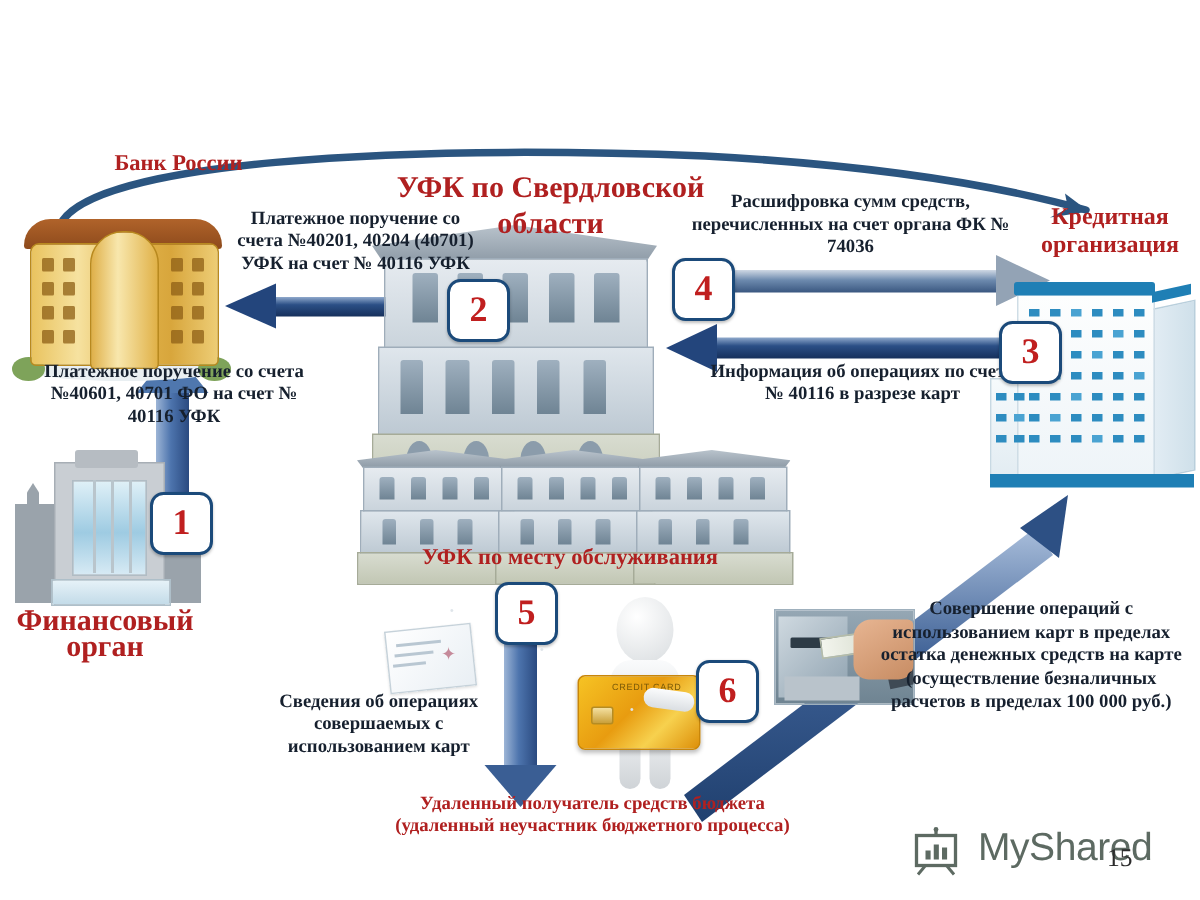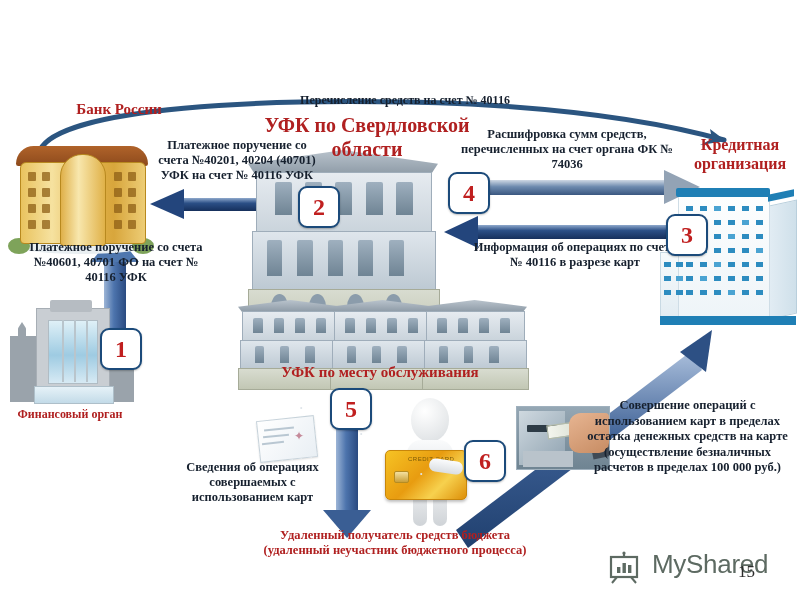--- a/index.html
+++ b/index.html
@@ -24,21 +24,21 @@
 
   
   .redhead{
     color:#b02020;font-weight:bold;
     font-family:"Liberation Serif", serif;
     text-align:center;line-height:20px;
   }
   #lbl-bank-rossii{left:44px;top:99px;width:150px;font-size:15px;}
   #lbl-ufk-sverdl{left:252px;top:113px;width:230px;font-size:20px;line-height:24px;}
   #lbl-kredit-org{left:680px;top:135px;width:120px;font-size:16px;line-height:19px;}
-  #lbl-fin-organ{left:5px;top:406px;width:130px;font-size:12px;line-height:17px;}
+  #lbl-fin-organ{left:5px;top:406px;width:130px;font-size:20px;line-height:17px;}
   #lbl-ufk-mesto{left:255px;top:362px;width:250px;font-size:15px;}
   #lbl-udalenny{left:250px;top:528px;width:290px;font-size:12.5px;line-height:15px;}
 
   
   .btxt{
     color:#16202e;font-weight:bold;
     font-family:"Liberation Serif", serif;
     text-align:center;line-height:15px;font-size:12.5px;
   }
   #txt-perechislenie{left:255px;top:93px;width:300px;font-size:12px;}
@@ -440,21 +440,20 @@
   </div>
 
 
   <div class="abs redhead" id="lbl-bank-rossii">Банк России</div>
   <div class="abs redhead" id="lbl-ufk-sverdl">УФК по Свердловской области</div>
   <div class="abs redhead" id="lbl-kredit-org">Кредитная организация</div>
   <div class="abs redhead" id="lbl-fin-organ">Финансовый орган</div>
   <div class="abs redhead" id="lbl-ufk-mesto">УФК по месту обслуживания</div>
   <div class="abs redhead" id="lbl-udalenny">Удаленный получатель средств бюджета (удаленный неучастник бюджетного процесса)</div>
 
-  <div class="abs btxt" id="txt-perechislenie">Перечисление средств на счет № 40116</div>
   <div class="abs btxt" id="txt-plat-40201">Платежное поручение со счета №40201, 40204 (40701) УФК на счет № 40116 УФК</div>
   <div class="abs btxt" id="txt-plat-40601">Платежное поручение со счета №40601, 40701 ФО на счет № 40116 УФК</div>
   <div class="abs btxt" id="txt-rasshifrovka">Расшифровка сумм средств, перечисленных на счет органа ФК № 74036</div>
   <div class="abs btxt" id="txt-informacia">Информация об операциях по счету № 40116 в разрезе карт</div>
   <div class="abs btxt" id="txt-svedenia">Сведения об операциях совершаемых с использованием карт</div>
   <div class="abs btxt" id="txt-sovershenie">Совершение операций с использованием карт в пределах остатка денежных средств на карте (осуществление безналичных расчетов в пределах 100 000 руб.)</div>
 
   <div class="abs badge" id="badge-1">1</div>
   <div class="abs badge" id="badge-2">2</div>
   <div class="abs badge" id="badge-3">3</div>

